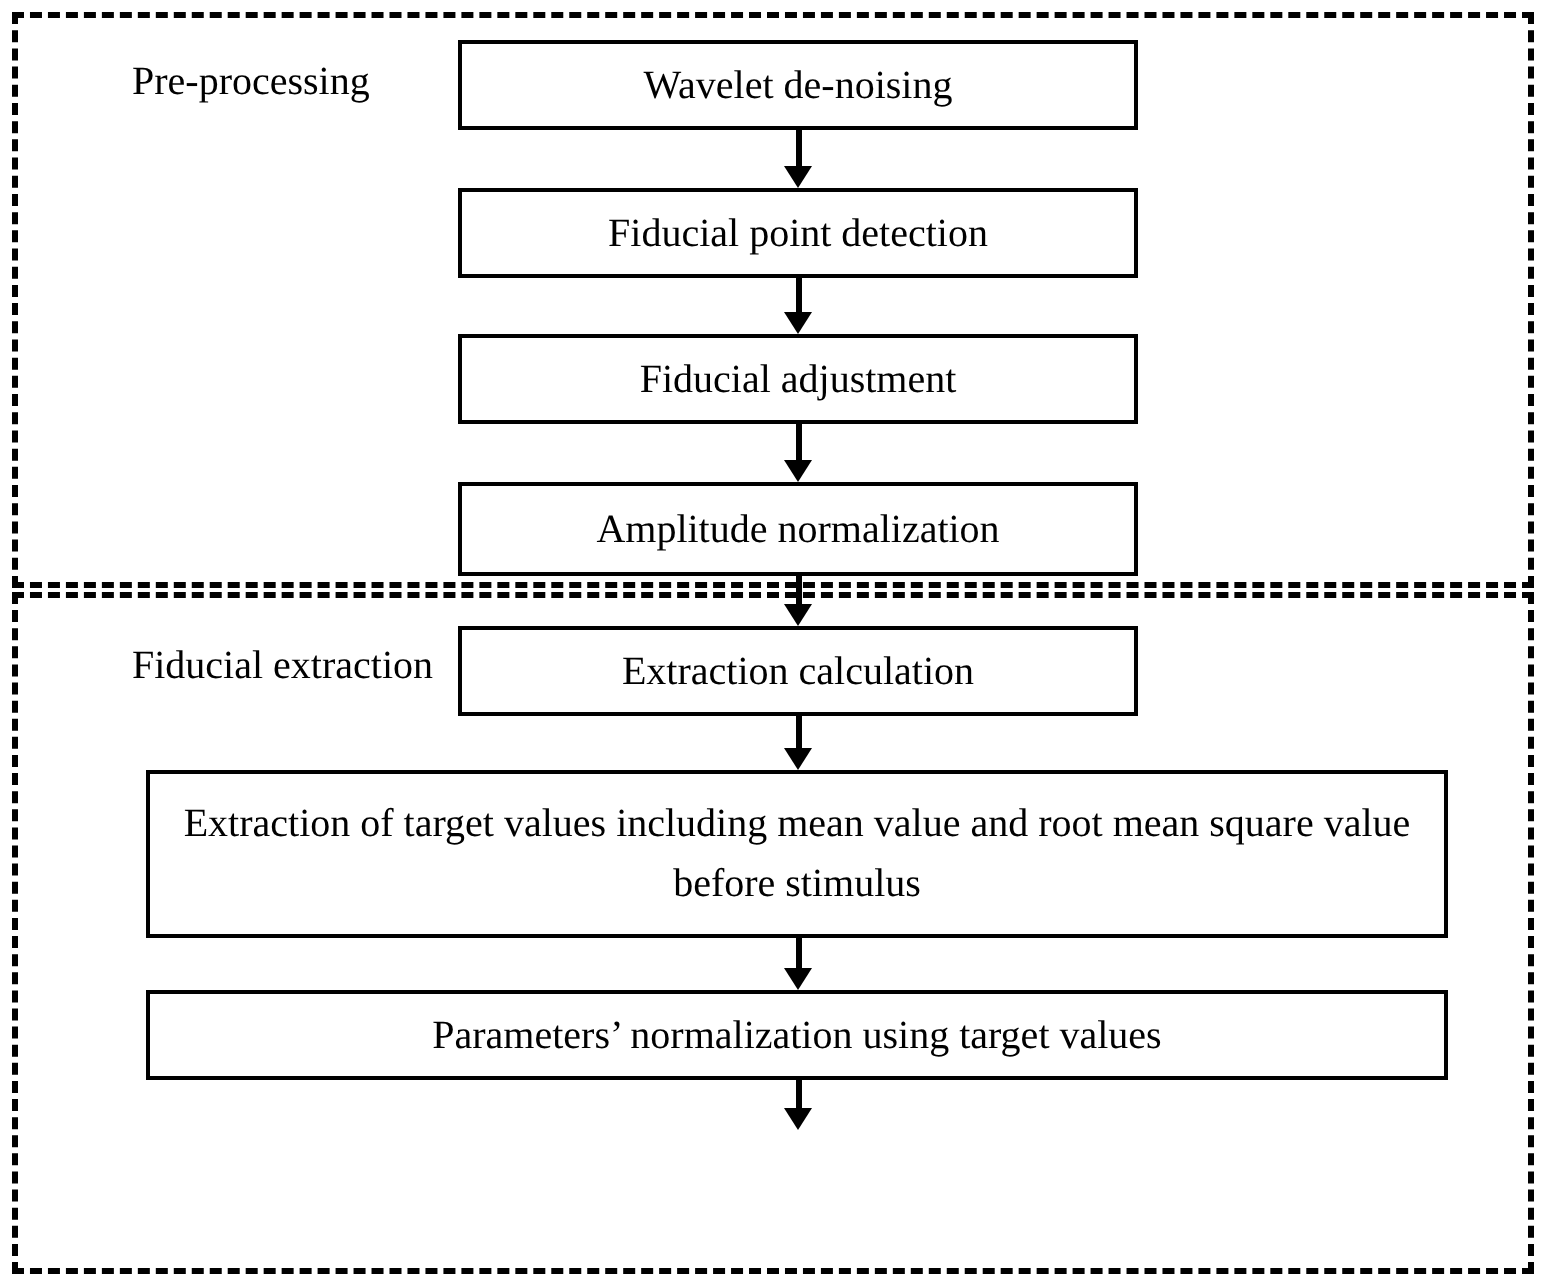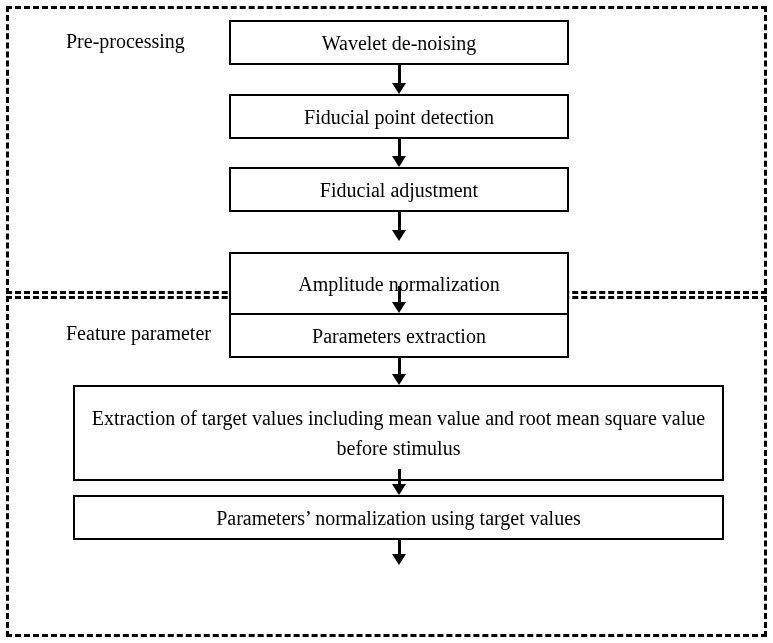--- a/index.html
+++ b/index.html
@@ -93,33 +93,33 @@
 </style>
 </head>
 <body>
 
 <div id="canvas">
 
   <div class="group-box" id="group-pre"></div>
   <div class="group-label" id="label-pre">Pre-processing</div>
 
   <div class="group-box" id="group-feat"></div>
-  <div class="group-label" id="label-feat">Feature parameter</div>
+  <div class="group-label" id="label-feat">Fiducial extraction</div>
 
   <div class="node" style="left:229px; top:94px; width:340px; height:45px;">Fiducial point detection</div>
 
   <div class="node" style="left:229px; top:20px; width:340px; height:45px;">Wavelet de-noising</div>
 
   <div class="node" style="left:229px; top:167px; width:340px; height:45px;">Fiducial adjustment</div>
 
-  <div class="node" style="left:229px; top:252px; width:340px; height:63px;">Amplitude normalization</div>
+  <div class="node" style="left:229px; top:241px; width:340px; height:47px;">Amplitude normalization</div>
 
-  <div class="node" style="left:229px; top:313px; width:340px; height:45px;">Parameters extraction</div>
+  <div class="node" style="left:229px; top:313px; width:340px; height:45px;">Extraction calculation</div>
 
-  <div class="node" style="left:73px; top:385px; width:651px; height:96px; line-height:30px;">Extraction of target values including mean value and root mean square value before stimulus</div>
+  <div class="node" style="left:73px; top:385px; width:651px; height:84px; line-height:30px;">Extraction of target values including mean value and root mean square value before stimulus</div>
 
   <div class="node" style="left:73px; top:495px; width:651px; height:45px;">Parameters’ normalization using target values</div>
 
 
   <div class="arrow" style="left:392px; top:65px; height:29px;">
     <div class="shaft" style="height:18px;"></div>
     <div class="head" style="top:18px;"></div>
   </div>
 
   <div class="arrow" style="left:392px; top:139px; height:28px;">

